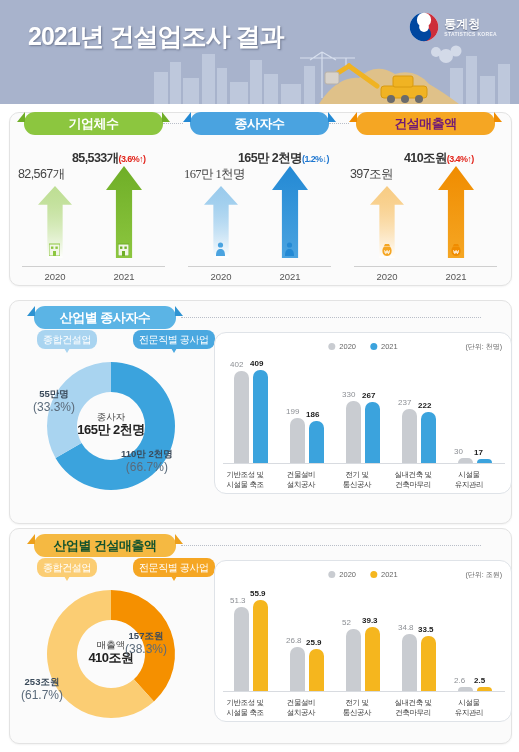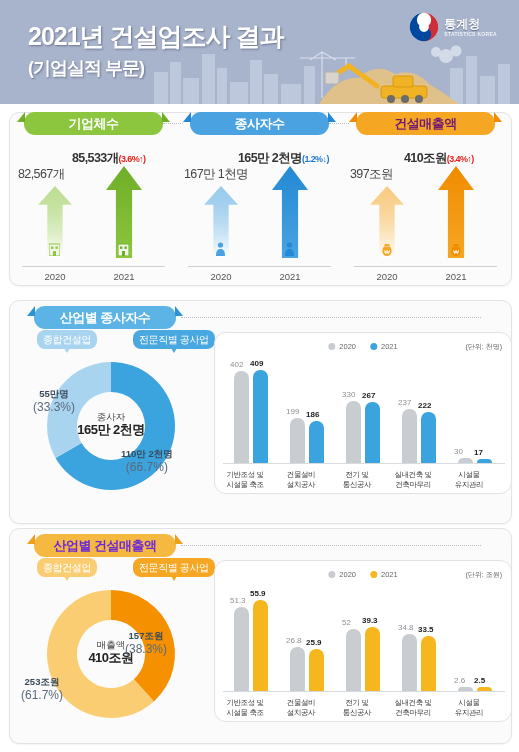--- a/index.html
+++ b/index.html
@@ -128,21 +128,20 @@
       </g>
       <rect x="6" y="12" width="14" height="12" rx="2" fill="#d8d3cb" stroke="#b8b2a8"></rect>
       <g fill="#6b6b6b">
           <circle cx="72" cy="39" r="4"></circle>
           <circle cx="86" cy="39" r="4"></circle>
           <circle cx="100" cy="39" r="4"></circle>
         </g>
     </svg>
     <div class="hdr-inner">
       <div class="hdr-title">2021년 건설업조사 결과</div>
-      <div class="hdr-sub">(기업실적 부문)</div>
       <div class="logo">
         <svg class="logo-mark" viewBox="0 0 40 40">
           <circle cx="20" cy="20" r="19" fill="#ffffff"></circle>
           <path d="M20 1 A19 19 0 0 1 20 39 A9.5 9.5 0 0 1 20 20 A9.5 9.5 0 0 0 20 1 Z" fill="#cd2e3a"></path>
           <path d="M20 39 A19 19 0 0 1 20 1 A9.5 9.5 0 0 0 20 20 A9.5 9.5 0 0 1 20 39 Z" fill="#0047a0"></path>
           <circle cx="20" cy="20" r="6.5" fill="#ffffff"></circle>
         </svg>
         <div class="logo-txt">
           <div class="logo-kr">통계청</div>
           <div class="logo-en">STATISTICS KOREA</div>
@@ -199,21 +198,21 @@
       </div>
       <div class="dotline" style="left: 154px; width: 20px;"></div>
       <div class="kpi" style="left: 169px;">
         <div class="ribbon" style="left:12px;width:139px;top:0;background:#4aa3e0;color:#2389d4;">
           <span class="tail-l"></span>
           <span class="tail-r"></span>
           <span style="color:#fff">종사자수</span>
         </div>
         <div class="body">
           <div class="axis"></div>
-          <div class="val prev" style="left:6px;top:30px;">167만 1천명</div>
+          <div class="val prev" style="left:6px;top:30px;font-family:Liberation Serif, serif;">167만 1천명</div>
           <div class="arrow" style="left:26px;"><svg width="34" height="72" viewBox="0 0 40 100" preserveAspectRatio="none">
               <defs>
                 <linearGradient id="gffffff4aa3e0" x1="0" y1="1" x2="0" y2="0">
                   <stop offset="0" stop-color="#ffffff"></stop>
                   <stop offset="1" stop-color="#4aa3e0" stop-opacity=".55"></stop>
                 </linearGradient>
               </defs>
               <path d="M20 0 L40 26 L29 26 L29 100 L11 100 L11 26 L0 26 Z" fill="url(#gffffff4aa3e0)"></path>
             </svg></div>
           <div style="position:absolute;left:37px;bottom:24px;"><svg width="11" height="14" viewBox="0 0 11 14">
@@ -349,21 +348,21 @@
         <div class="cat" style="left:168px;">실내건축 및<br>건축마무리</div>
         <div class="cat" style="left:224px;">시설물<br>유지관리</div>
       </div>
     </div>
 
   <div class="panel" style="left:9px;top:528px;width:501px;height:214px;"></div>
   <div class="sect" id="sect-1" style="top:528px;height:214px;">
       <div class="ribbon" style="left:25px;width:142px;top:6px;background:#f5b942;color:#eda01c;">
         <span class="tail-l"></span>
         <span class="tail-r"></span>
-        <span style="color:#6d28d9">산업별 건설매출액</span>
+        <span style="color:#14532d">산업별 건설매출액</span>
       </div>
       <div class="dotline" style="left:172px;width:300px;top:17px;"></div>
       <div class="donut-box"><svg width="196" height="180" viewBox="0 0 196 180">
           <path d="M98 32 A64 64 0 0 1 140.9238768983501 143.4714734552793 L120.80330960224848 121.21922027311713 A34 34 0 0 0 98 62 Z" fill="#f59000"></path>
           <path d="M140.9238768983501 143.4714734552793 A64 64 0 1 1 97.99999999999999 32 L98 62 A34 34 0 1 0 120.80330960224848 121.21922027311713 Z" fill="#fbcd73"></path>
         </svg><div class="donut-center" style="left:53px;top:81px;width:90px;">
           <div class="t">매출액</div>
           <div class="n">410조원</div>
         </div><div class="bubble" style="left:120px;top:0px;background:#f5a623;color:#f5a623;"><span style="color:#fff">전문직별 공사업</span></div><div class="slice-lab" style="left:112px;top:72px;"><b>157조원</b><span>(38.3%)</span></div><div class="bubble" style="left:24px;top:0px;background:#fbcd73;color:#fbcd73;"><span style="color:#fff">종합건설업</span></div><div class="slice-lab" style="left:8px;top:118px;"><b>253조원</b><span>(61.7%)</span></div></div>
       <div class="bars-box">

